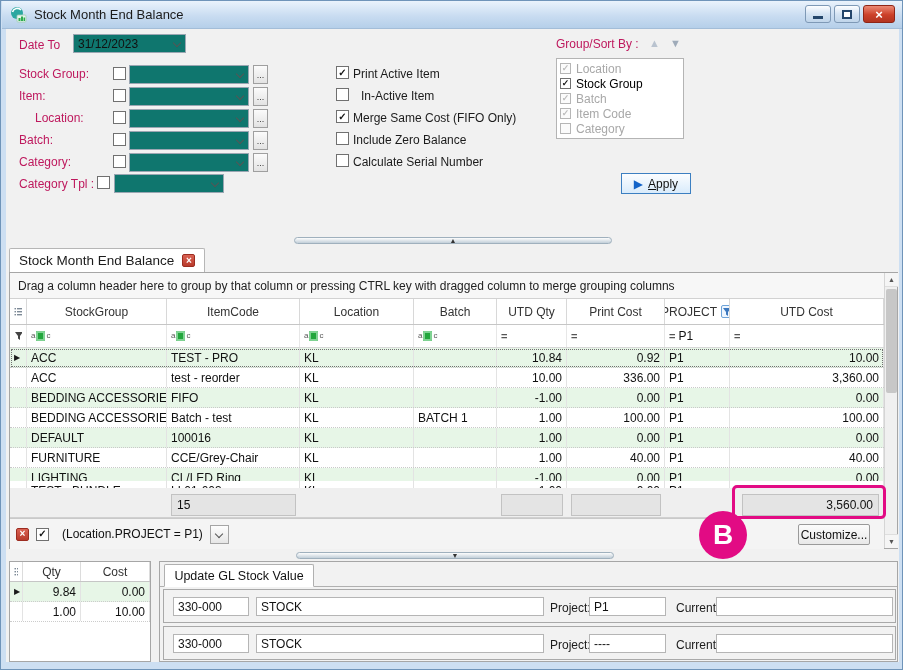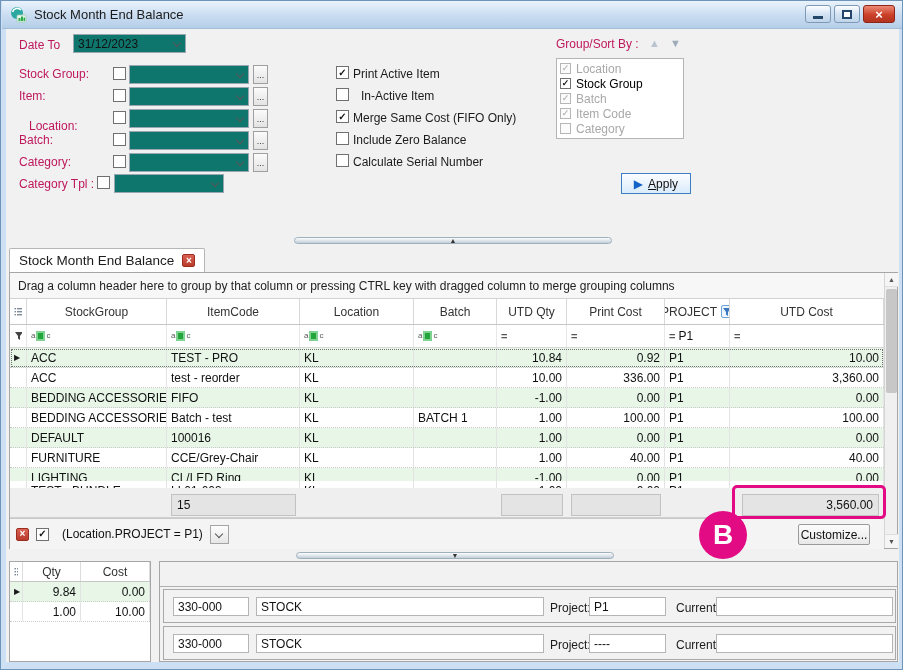--- a/index.html
+++ b/index.html
@@ -209,21 +209,21 @@
         <div class="combo" style="left: 123px; top: 36px; width: 120px;">
           <span class="chev"></span>
         </div>
         <button class="dots" style="left: 247px; top: 36px;">...</button>
         <span class="flabel" style="left: 13px; top: 60px;">Item:</span>
         <span class="cb frow-cb" style="left: 107px; top: 60px;"></span>
         <div class="combo" style="left: 123px; top: 58px; width: 120px;">
           <span class="chev"></span>
         </div>
         <button class="dots" style="left: 247px; top: 58px;">...</button>
-        <span class="flabel" style="left: 23px; top: 82px; margin-top: 8px;">Location:</span>
+        <span class="flabel" style="left: 29px; top: 82px;">Location:</span>
         <span class="cb frow-cb" style="left: 107px; top: 82px;"></span>
         <div class="combo" style="left: 123px; top: 80px; width: 120px;">
           <span class="chev"></span>
         </div>
         <button class="dots" style="left: 247px; top: 80px;">...</button>
         <span class="flabel" style="left: 13px; top: 104px;">Batch:</span>
         <span class="cb frow-cb" style="left: 107px; top: 104px;"></span>
         <div class="combo" style="left: 123px; top: 102px; width: 120px;">
           <span class="chev"></span>
         </div>
@@ -504,20 +504,21 @@
           </div>
           <div class="mgrow mg-drow wht">
             <div class="gc"></div>
             <div class="gc r">1.00</div>
             <div class="gc r">10.00</div>
           </div>
         </div>
     </div>
 
     <div id="gl-panel">
+      <div id="gl-tab">Update GL Stock Value</div>
       <div id="gl-tabline"></div>
       <div id="gl-rows">
           <div class="glbox" style="top: 27px;">
             <div class="glinput" style="left: 9px; width: 76px;">330-000</div>
             <div class="glinput" style="left: 92px; width: 288px;">STOCK</div>
             <span class="gllabel" style="left: 386px;">Project:</span>
             <div class="glinput" style="left: 425px; width: 77px;">P1</div>
             <span class="gllabel" style="left: 512px;">Current:</span>
             <div class="glinput" style="left: 552px; width: 177px;"></div>
           </div>

